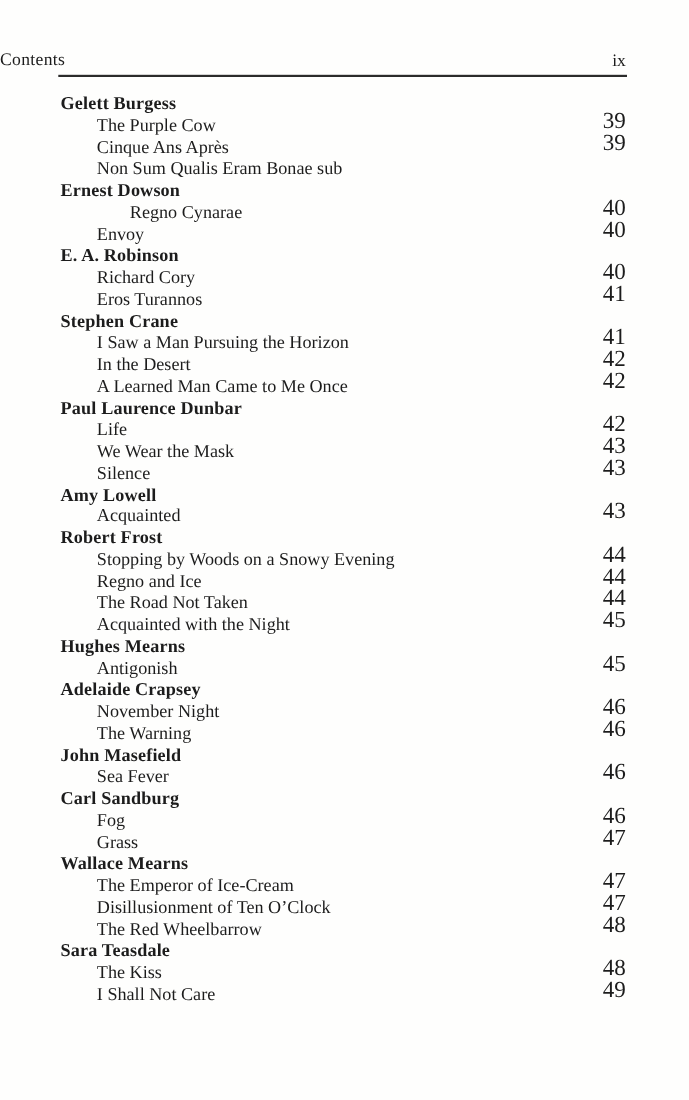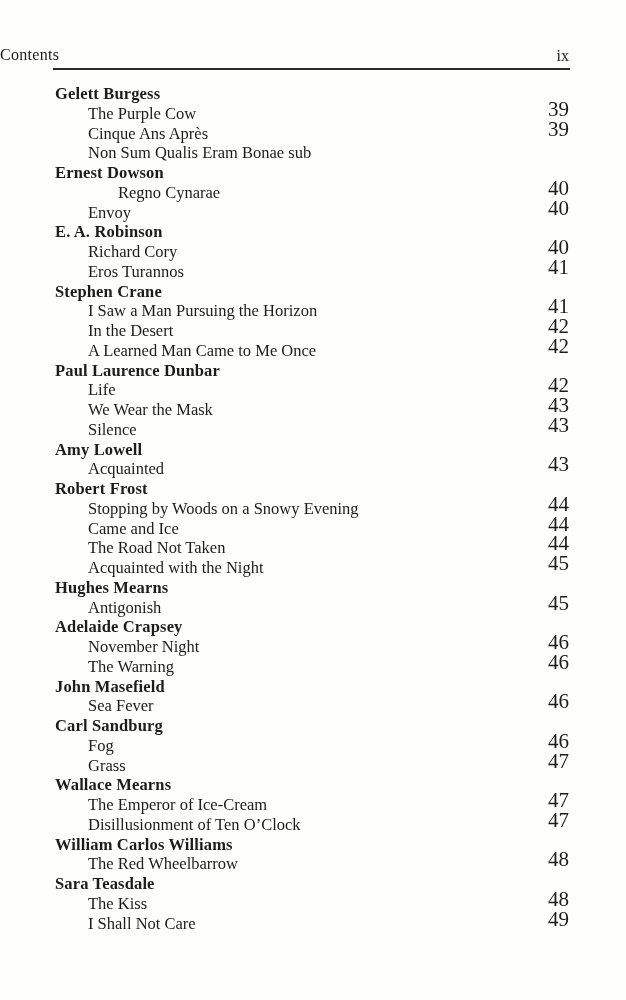--- a/index.html
+++ b/index.html
@@ -85,35 +85,34 @@
       <div class="row title-row"><span class="txt">In the Desert</span><span class="pagenum">42</span></div>
       <div class="row title-row"><span class="txt">A Learned Man Came to Me Once</span><span class="pagenum">42</span></div>
       <div class="row author-row"><span class="txt">Paul Laurence Dunbar</span></div>
       <div class="row title-row"><span class="txt">Life</span><span class="pagenum">42</span></div>
       <div class="row title-row"><span class="txt">We Wear the Mask</span><span class="pagenum">43</span></div>
       <div class="row title-row"><span class="txt">Silence</span><span class="pagenum">43</span></div>
       <div class="row author-row"><span class="txt">Amy Lowell</span></div>
       <div class="row title-row"><span class="txt">Acquainted</span><span class="pagenum">43</span></div>
       <div class="row author-row"><span class="txt">Robert Frost</span></div>
       <div class="row title-row"><span class="txt">Stopping by Woods on a Snowy Evening</span><span class="pagenum">44</span></div>
-      <div class="row title-row"><span class="txt">Came and Ice</span><span class="pagenum">44</span></div>
+      <div class="row title-row"><span class="txt">Regno and Ice</span><span class="pagenum">44</span></div>
       <div class="row title-row"><span class="txt">The Road Not Taken</span><span class="pagenum">44</span></div>
       <div class="row title-row"><span class="txt">Acquainted with the Night</span><span class="pagenum">45</span></div>
       <div class="row author-row"><span class="txt">Hughes Mearns</span></div>
       <div class="row title-row"><span class="txt">Antigonish</span><span class="pagenum">45</span></div>
       <div class="row author-row"><span class="txt">Adelaide Crapsey</span></div>
       <div class="row title-row"><span class="txt">November Night</span><span class="pagenum">46</span></div>
       <div class="row title-row"><span class="txt">The Warning</span><span class="pagenum">46</span></div>
       <div class="row author-row"><span class="txt">John Masefield</span></div>
       <div class="row title-row"><span class="txt">Sea Fever</span><span class="pagenum">46</span></div>
       <div class="row author-row"><span class="txt">Carl Sandburg</span></div>
       <div class="row title-row"><span class="txt">Fog</span><span class="pagenum">46</span></div>
       <div class="row title-row"><span class="txt">Grass</span><span class="pagenum">47</span></div>
       <div class="row author-row"><span class="txt">Wallace Mearns</span></div>
       <div class="row title-row"><span class="txt">The Emperor of Ice-Cream</span><span class="pagenum">47</span></div>
       <div class="row title-row"><span class="txt">Disillusionment of Ten O’Clock</span><span class="pagenum">47</span></div>
-      <div class="row author-row"><span class="txt">William Carlos Williams</span></div>
       <div class="row title-row"><span class="txt">The Red Wheelbarrow</span><span class="pagenum">48</span></div>
       <div class="row author-row"><span class="txt">Sara Teasdale</span></div>
       <div class="row title-row"><span class="txt">The Kiss</span><span class="pagenum">48</span></div>
       <div class="row title-row"><span class="txt">I Shall Not Care</span><span class="pagenum">49</span></div>
     </div>
 </div>
 
 </body></html>

